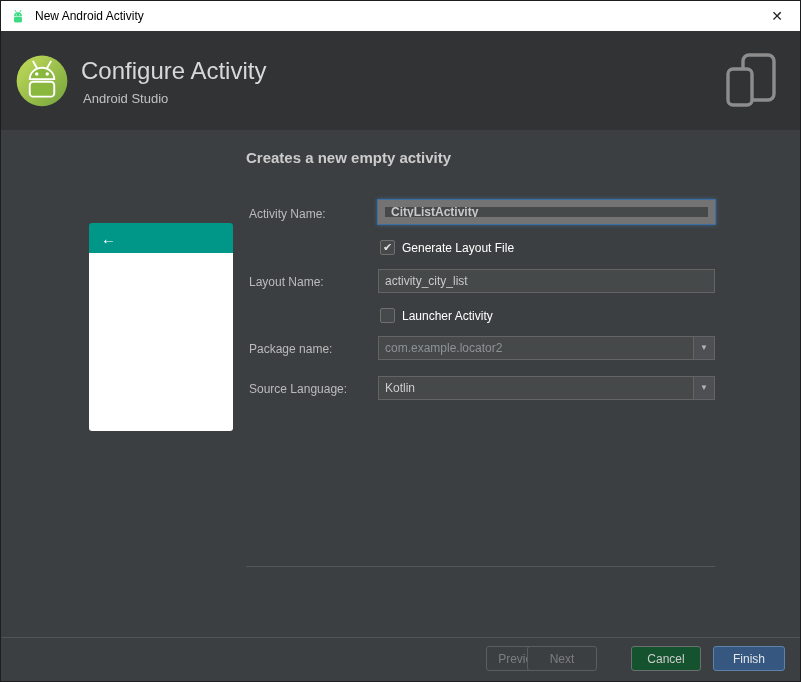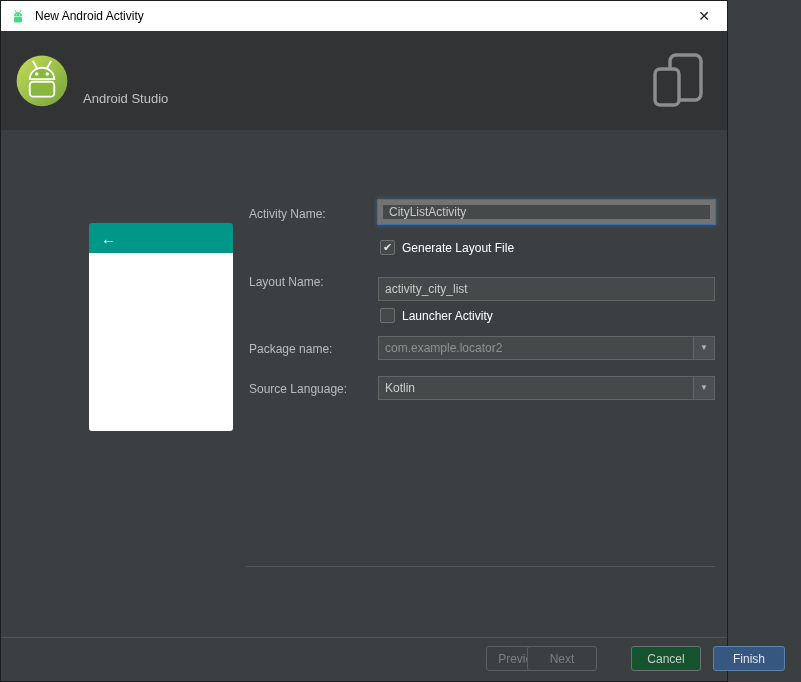--- a/index.html
+++ b/index.html
@@ -1,18 +1,18 @@
 <!DOCTYPE html>
 <html><head>
 <meta charset="utf-8">
 <style>
   * { margin:0; padding:0; box-sizing:border-box; }
   html,body { width:801px; height:682px; }
   body { font-family:"Liberation Sans", sans-serif; background:#3c3f41; position:relative; overflow:hidden; }
-  #window { position:absolute; inset:0; width:728px; height:682px; background:#3c3f41; border:1px solid #1b1d1e; }
+  #window { position:absolute; inset:0; width:801px; height:682px; background:#3c3f41; border:1px solid #1b1d1e; }
 
   
   .titlebar { position:absolute; top:0; left:0; width:100%; height:30px; background:#ffffff; display:flex; align-items:center; }
   .titlebar-icon { margin-left:8px; width:18px; height:18px; display:flex; align-items:center; justify-content:center; }
   .titlebar-text { margin-left:8px; font-size:12px; color:#000000; }
   .close-btn { position:absolute; right:0; top:0; width:46px; height:30px; display:flex; align-items:center; justify-content:center; font-size:14px; color:#222; cursor:pointer; }
 
   
   .header { position:absolute; top:30px; left:0; width:100%; height:99px; background:#313335; }
   .logo { position:absolute; left:13px; top:20px; }
@@ -28,22 +28,22 @@
   .preview-back { margin-left:12px; color:#ffffff; font-size:15px; font-weight:bold; }
   .preview-body { height:178px; background:#ffffff; }
 
   .form-label { position:absolute; left:248px; font-size:12px; color:#bbbbbb; }
   .lbl-activity { top:206px; }
   .lbl-layout { top:274px; }
   .lbl-package { top:341px; }
   .lbl-language { top:381px;text-align:right; }
 
   .text-input { position:absolute; left:377px; width:337px; height:24px; background:#45494a; border:1px solid #646464; color:#c9c9c9; font-size:12px; font-family:"Liberation Sans", sans-serif; padding:0 6px; outline:none; }
-  .inp-activity { top:199px; border:5px solid #737373; box-shadow:0 0 0 1px #3c6fa5, 0 0 4px 1px rgba(64,131,199,.55); }
-  .inp-layout { top:276px; }
+  .inp-activity { top:199px; border:7px solid #737373; box-shadow:0 0 0 1px #3c6fa5, 0 0 4px 1px rgba(64,131,199,.55);font-weight:bold; }
+  .inp-layout { top:268px; }
 
   .checkbox-row { position:absolute; left:379px; display:flex; align-items:center; gap:7px; }
   .row-genlayout { top:239px; }
   .row-launcher { top:307px; }
   .checkbox { width:15px; height:15px; background:#45494a; border:1px solid #6f6f6f; border-radius:2px; display:flex; align-items:center; justify-content:center; cursor:pointer; }
   .checkbox .checkmark { display:none; color:#e2e2e2; font-size:11px; line-height:1; }
   .checkbox[data-checked="true"] .checkmark { display:block; }
   .checkbox-label { font-size:12px; color:#ffffff; }
 
   .combo { position:absolute; left:377px; width:337px; height:24px; background:#45494a; border:1px solid #646464; display:flex; align-items:center; cursor:pointer; }
@@ -97,29 +97,31 @@
         </defs>
         <circle cx="32" cy="34" r="29" fill="url(#g1)"></circle>
         <line x1="22" y1="12" x2="26" y2="19" stroke="#ffffff" stroke-width="2.2" stroke-linecap="round"></line>
         <line x1="42" y1="12" x2="38" y2="19" stroke="#ffffff" stroke-width="2.2" stroke-linecap="round"></line>
         <path d="M18 32 a14 13 0 0 1 28 0 z" fill="#8ab83f" stroke="#ffffff" stroke-width="2.2"></path>
         <rect x="18" y="35" width="28" height="17" rx="4" fill="#8ab83f" stroke="#ffffff" stroke-width="2.2"></rect>
         <circle cx="26" cy="26" r="2" fill="#ffffff"></circle>
         <circle cx="38" cy="26" r="2" fill="#ffffff"></circle>
       </svg>
     </span>
+    <span class="header-title">Configure Activity</span>
     <span class="header-subtitle">Android Studio</span>
     <span class="device-icon">
       <svg width="52" height="54" viewBox="0 0 52 54">
         <rect x="17" y="2" width="31" height="45" rx="6" fill="none" stroke="#8d8d8d" stroke-width="3.4"></rect>
         <rect x="2" y="16" width="24" height="36" rx="5" fill="#313335" stroke="#8d8d8d" stroke-width="3.4"></rect>
       </svg>
     </span>
   </div>
 
+  <div class="heading">Creates a new empty activity</div>
 
   <div class="preview">
     <div class="preview-header">
       <span class="preview-back">←</span>
     </div>
     <div class="preview-body"></div>
   </div>
 
   <span class="form-label lbl-activity">Activity Name:</span>
   <input class="text-input inp-activity" value="CityListActivity" style="">

